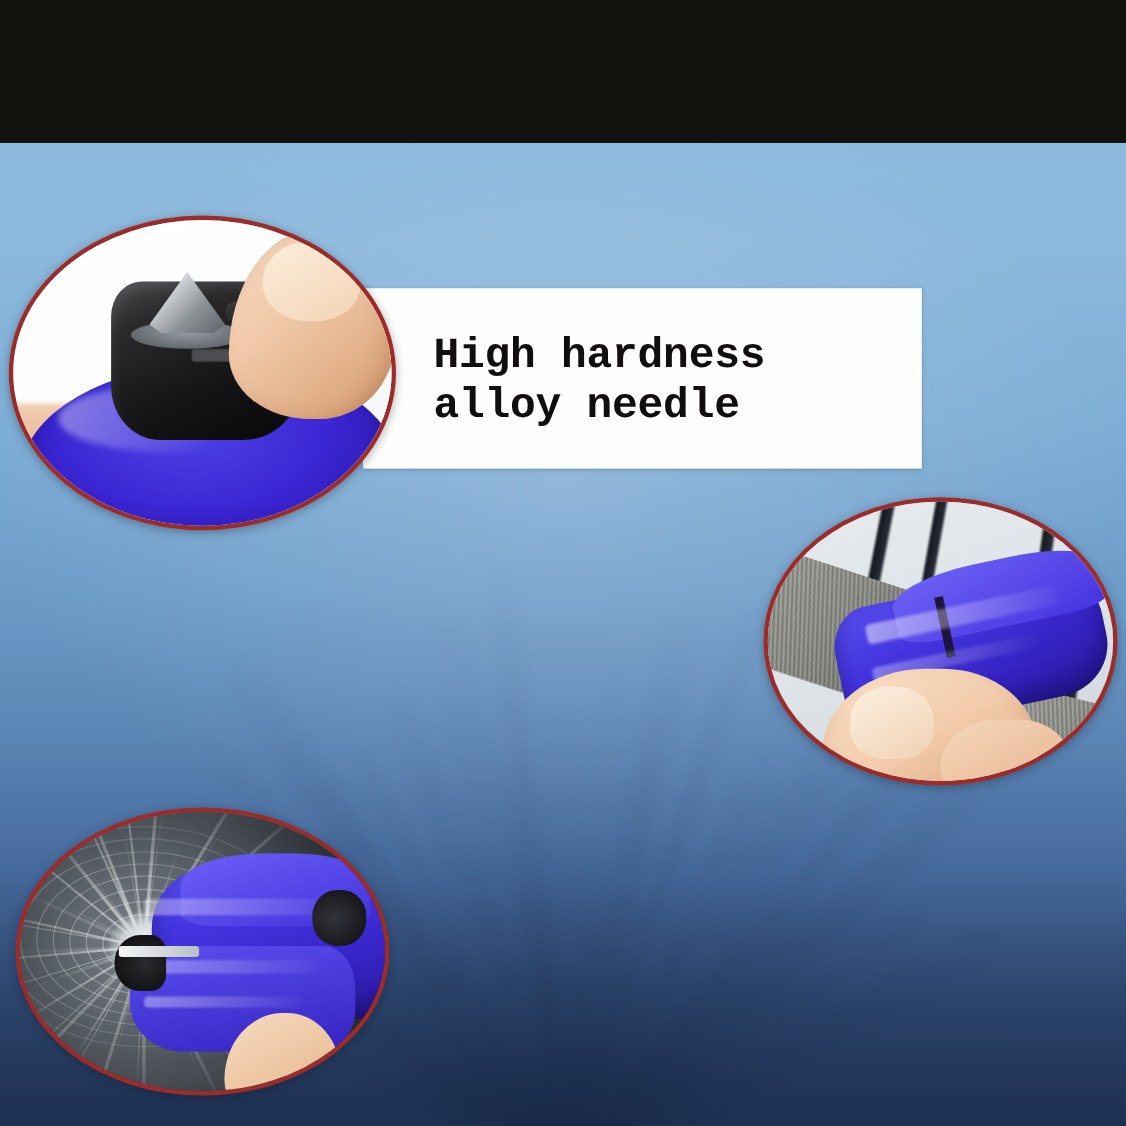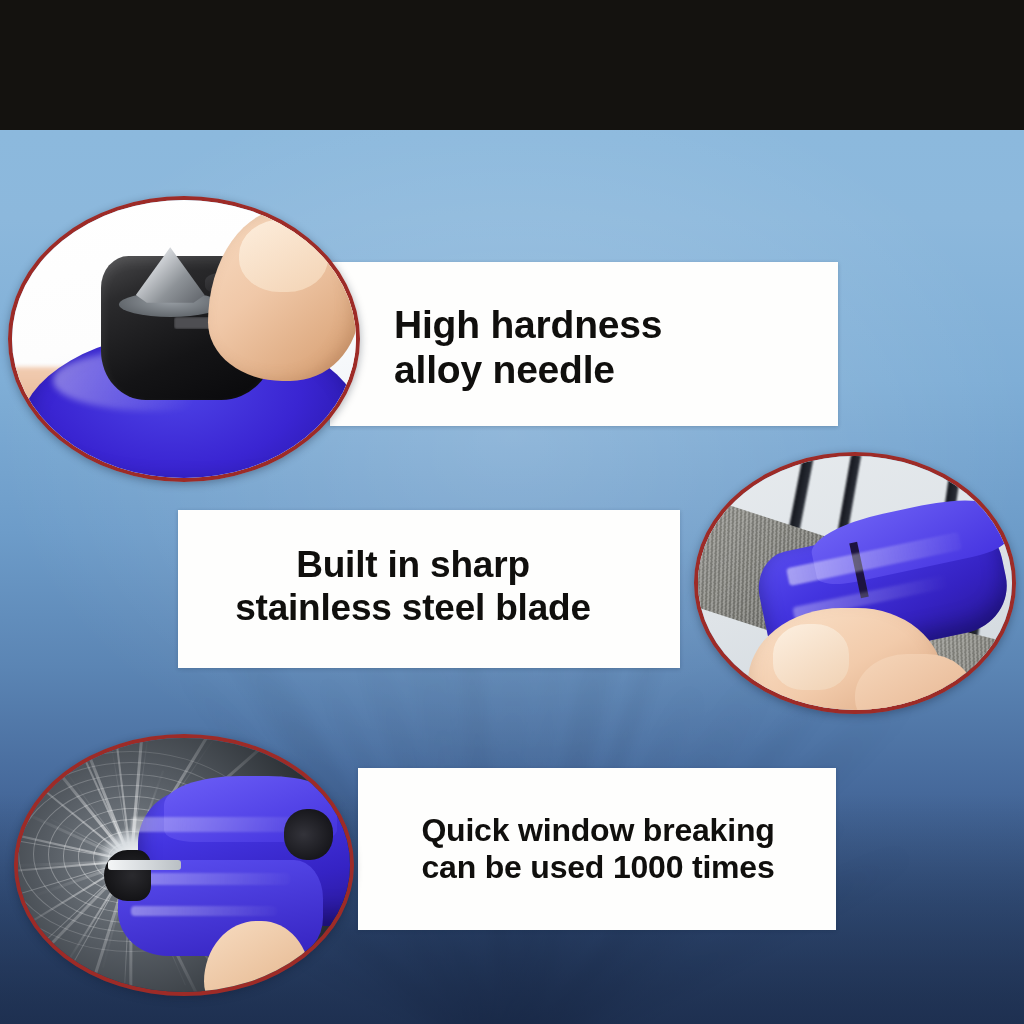--- a/index.html
+++ b/index.html
@@ -89,21 +89,21 @@
   }
   .callout .txt {
     position:absolute;
     color:#100f0d;
     font-weight:700;
     line-height:1.16;
     letter-spacing:-0.2px;
     white-space:pre-line;
   }
 
-  #callout1 { left:330px; top:262px; width:508px; height:164px; }
+  #callout1 { left:330px; top:262px; width:508px; height:164px;font-family:Liberation Mono, monospace; }
   #callout1 .txt { left:64px; top:40px; font-size:39px; text-align:left; }
 
   #callout2 { left:178px; top:510px; width:502px; height:158px; }
   #callout2 .txt { left:0; top:34px; width:470px; font-size:37px; text-align:center; }
 
   #callout3 { left:358px; top:768px; width:478px; height:162px; }
   #callout3 .txt { left:22px; top:44px; width:436px; font-size:32px; text-align:center; }
 
   
   .circle {
@@ -346,29 +346,21 @@
       </div>
     <div id="vign"></div>
     <div id="botshade"></div>
   </div>
 
   <div class="callout" id="callout1">
     <div class="txt">High hardness
 alloy needle</div>
   </div>
 
-  <div class="callout" id="callout2">
-    <div class="txt">Built in sharp
-stainless steel blade</div>
-  </div>
-
-  <div class="callout" id="callout3">
-    <div class="txt">Quick window breaking
-can be used 1000 times</div>
-  </div>
+
 
   <div class="circle" id="circle1">
     <div class="scene">
       <div id="c1bg"></div>
       <div id="c1arm"></div>
       <div id="c1blue"></div>
       <div id="c1blueHi"></div>
       <div id="c1black"></div>
       <div id="c1ridge"></div>
       <div id="c1slot"></div>

